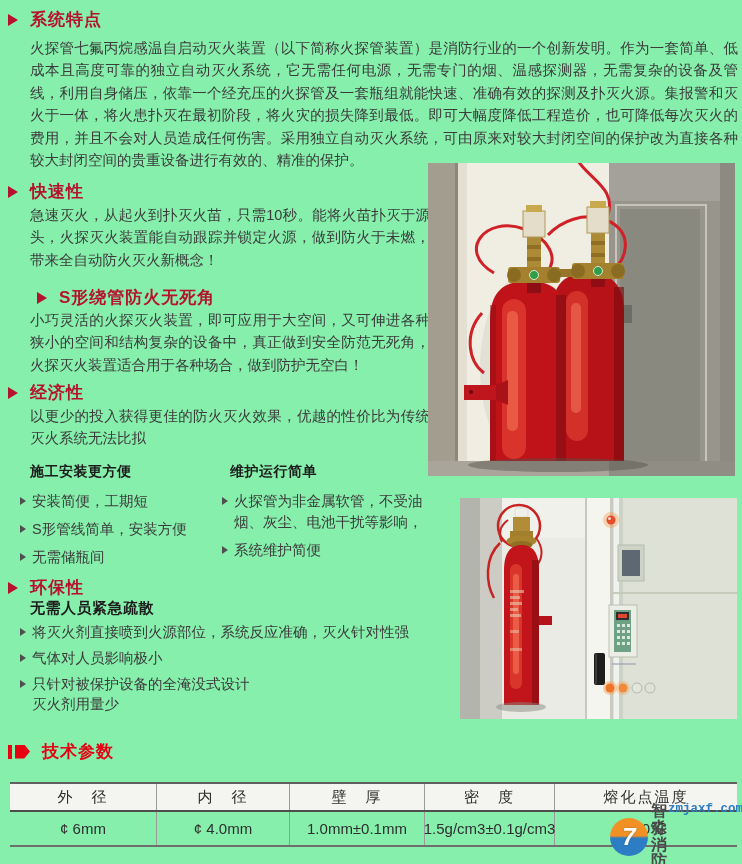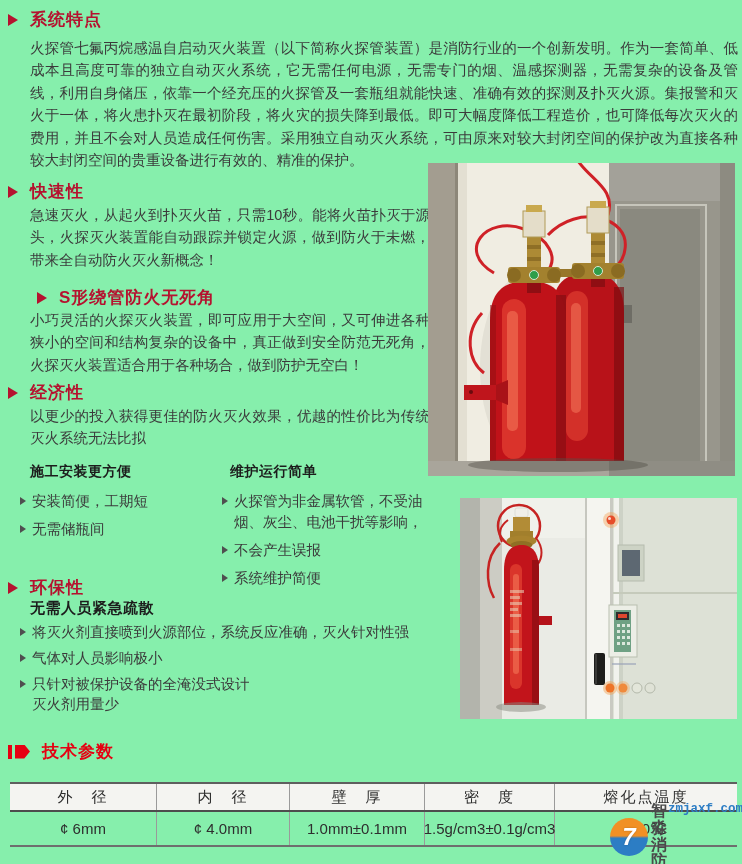--- a/index.html
+++ b/index.html
@@ -108,33 +108,33 @@
   <div class="para" style="left:30px; top:405px; width:400px;">以更少的投入获得更佳的防火灭火效果，优越的性价比为传统灭火系统无法比拟</div>
 
   <div class="subhead" style="left:30px; top:463px;">施工安装更方便</div>
   <div class="blist" style="left:20px; top:491px; width:195px;">
     <div class="brow">
       <span class="b"></span>
       <span class="btext">安装简便，工期短</span>
     </div>
     <div class="brow">
       <span class="b"></span>
+      <span class="btext">S形管线简单，安装方便</span>
+    </div>
+    <div class="brow">
+      <span class="b"></span>
       <span class="btext">无需储瓶间</span>
     </div>
   </div>
 
   <div class="subhead" style="left:230px; top:463px;">维护运行简单</div>
   <div class="blist" style="left:222px; top:491px; width:212px;">
     <div class="brow">
       <span class="b"></span>
       <span class="btext">火探管为非金属软管，不受油烟、灰尘、电池干扰等影响，</span>
-    </div>
-    <div class="brow">
-      <span class="b"></span>
-      <span class="btext">不会产生误报</span>
     </div>
     <div class="brow">
       <span class="b"></span>
       <span class="btext">系统维护简便</span>
     </div>
   </div>
 
   <div class="sec-title" style="top:576px;">
     <span class="tri"></span>
     <span>环保性</span>

